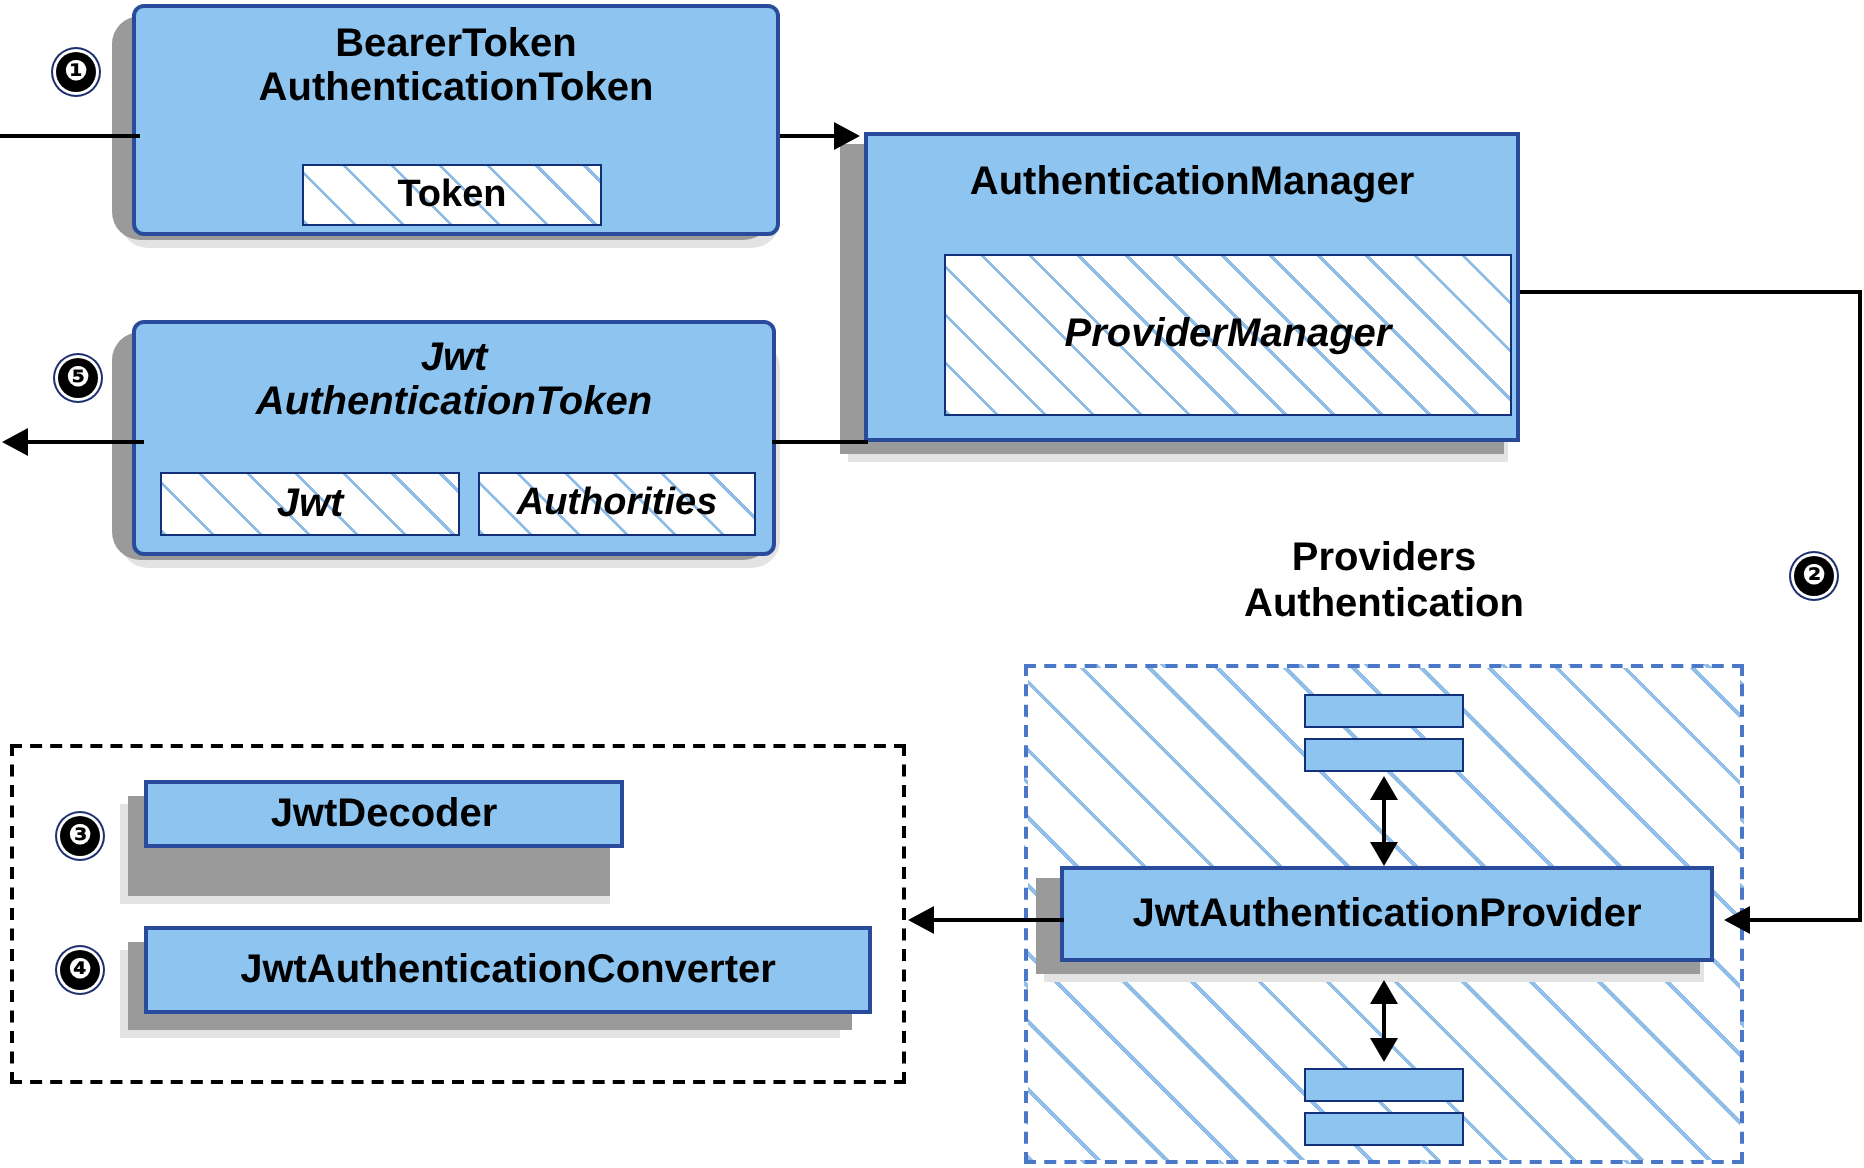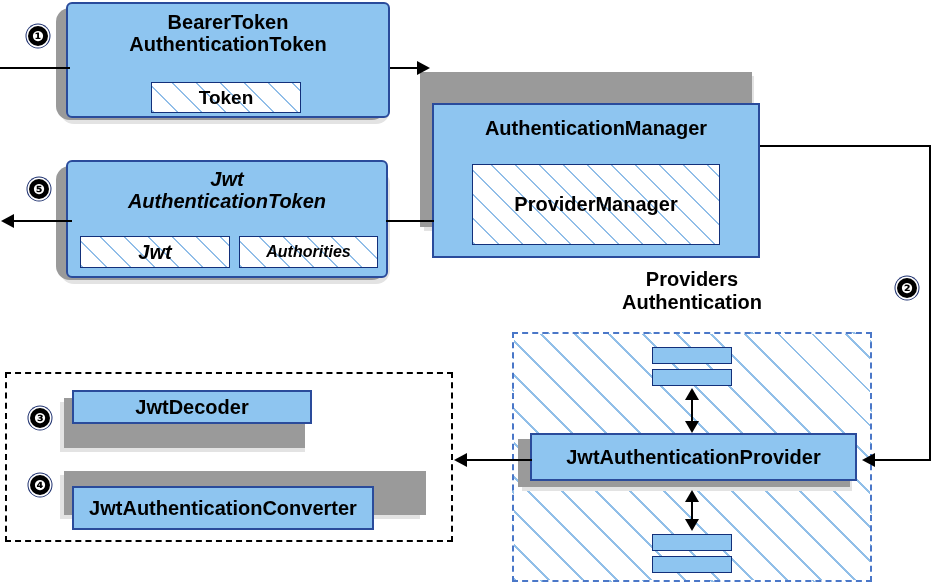--- a/index.html
+++ b/index.html
@@ -132,23 +132,23 @@
     <div class="hatch" style="position:absolute;left:83px;top:78px;width:150px;height:31px;border:1.5px solid #13307a;box-sizing:border-box;display:flex;align-items:center;justify-content:center;text-align:right;">
       <span style="font-size:19px;font-weight:bold;">Token</span>
     </div>
   </div>
 
   <div class="line-h" style="left:390px;top:67px;width:28px;"></div>
   <div class="arrow arrow-right" style="left:417px;top:61px;"></div>
 
   <div class="shadow2" style="left:424px;top:76px;width:330px;height:155px;"></div>
   <div class="shadow" style="left:420px;top:72px;width:332px;height:155px;"></div>
-  <div class="node t20" style="left:432px;top:66px;width:328px;height:155px;display:block;margin-top:37px;">
+  <div class="node t20" style="left:432px;top:66px;width:328px;height:155px;display:block;">
     <div style="text-align:center;padding-top:12px;font-size:20px;">AuthenticationManager</div>
-    <div class="hatch" style="position:absolute;left:38px;top:59px;width:248px;height:81px;border:1.5px solid #13307a;box-sizing:border-box;display:flex;align-items:center;justify-content:center;">
+    <div class="hatch" style="position:absolute;left:38px;top:59px;width:284px;height:81px;border:1.5px solid #13307a;box-sizing:border-box;display:flex;align-items:center;justify-content:center;font-style:italic;">
       <span style="font-size:20px;font-weight:bold;">ProviderManager</span>
     </div>
   </div>
 
   <div class="badge" style="left:29px;top:179px;">❺</div>
   <div class="line-h" style="left:14px;top:220px;width:58px;"></div>
   <div class="arrow arrow-left" style="left:1px;top:214px;"></div>
 
   <div class="line-h" style="left:386px;top:220px;width:48px;"></div>
 
@@ -156,21 +156,21 @@
   <div class="shadow rounded-sh" style="left:56px;top:166px;width:330px;height:114px;"></div>
   <div class="node rounded t20" style="left:66px;top:160px;width:322px;height:118px;display:block;font-style:italic;">
     <div style="padding-top:6px;">
       <div>Jwt</div>
       <div>AuthenticationToken</div>
     </div>
     <div class="hatch" style="position:absolute;left:12px;top:74px;width:150px;height:32px;border:1.5px solid #13307a;box-sizing:border-box;display:flex;align-items:center;justify-content:center;">
       <span style="font-size:20px;font-weight:bold;">Jwt</span>
     </div>
     <div class="hatch" style="position:absolute;left:171px;top:74px;width:139px;height:32px;border:1.5px solid #13307a;box-sizing:border-box;display:flex;align-items:center;justify-content:center;">
-      <span style="font-size:16px;font-weight:bold;">Authorities</span>
+      <span style="font-size:19px;font-weight:bold;">Authorities</span>
     </div>
   </div>
 
   <div class="line-h" style="left:760px;top:145px;width:170px;"></div>
   <div class="line-v" style="left:929px;top:145px;height:315px;"></div>
   <div class="line-h" style="left:875px;top:459px;width:56px;"></div>
   <div class="arrow arrow-left" style="left:862px;top:453px;"></div>
   <div class="badge" style="left:897px;top:278px;">❷</div>
 
   <div class="caption t20" style="left:592px;top:268px;width:200px;">
@@ -208,17 +208,17 @@
   <div class="badge" style="left:30px;top:408px;">❸</div>
   <div class="shadow2" style="left:60px;top:402px;width:245px;height:50px;"></div>
   <div class="shadow" style="left:64px;top:398px;width:241px;height:50px;"></div>
   <div class="node t20" style="left:72px;top:390px;width:240px;height:34px;">
     <span>JwtDecoder</span>
   </div>
 
   <div class="badge" style="left:30px;top:475px;">❹</div>
   <div class="shadow2" style="left:60px;top:475px;width:360px;height:44px;"></div>
   <div class="shadow" style="left:64px;top:471px;width:362px;height:44px;"></div>
-  <div class="node t20" style="left:72px;top:486px;width:302px;height:44px;">
+  <div class="node t20" style="left:72px;top:463px;width:364px;height:44px;">
     <span>JwtAuthenticationConverter</span>
   </div>
 
 </div>
 
 </body></html>

